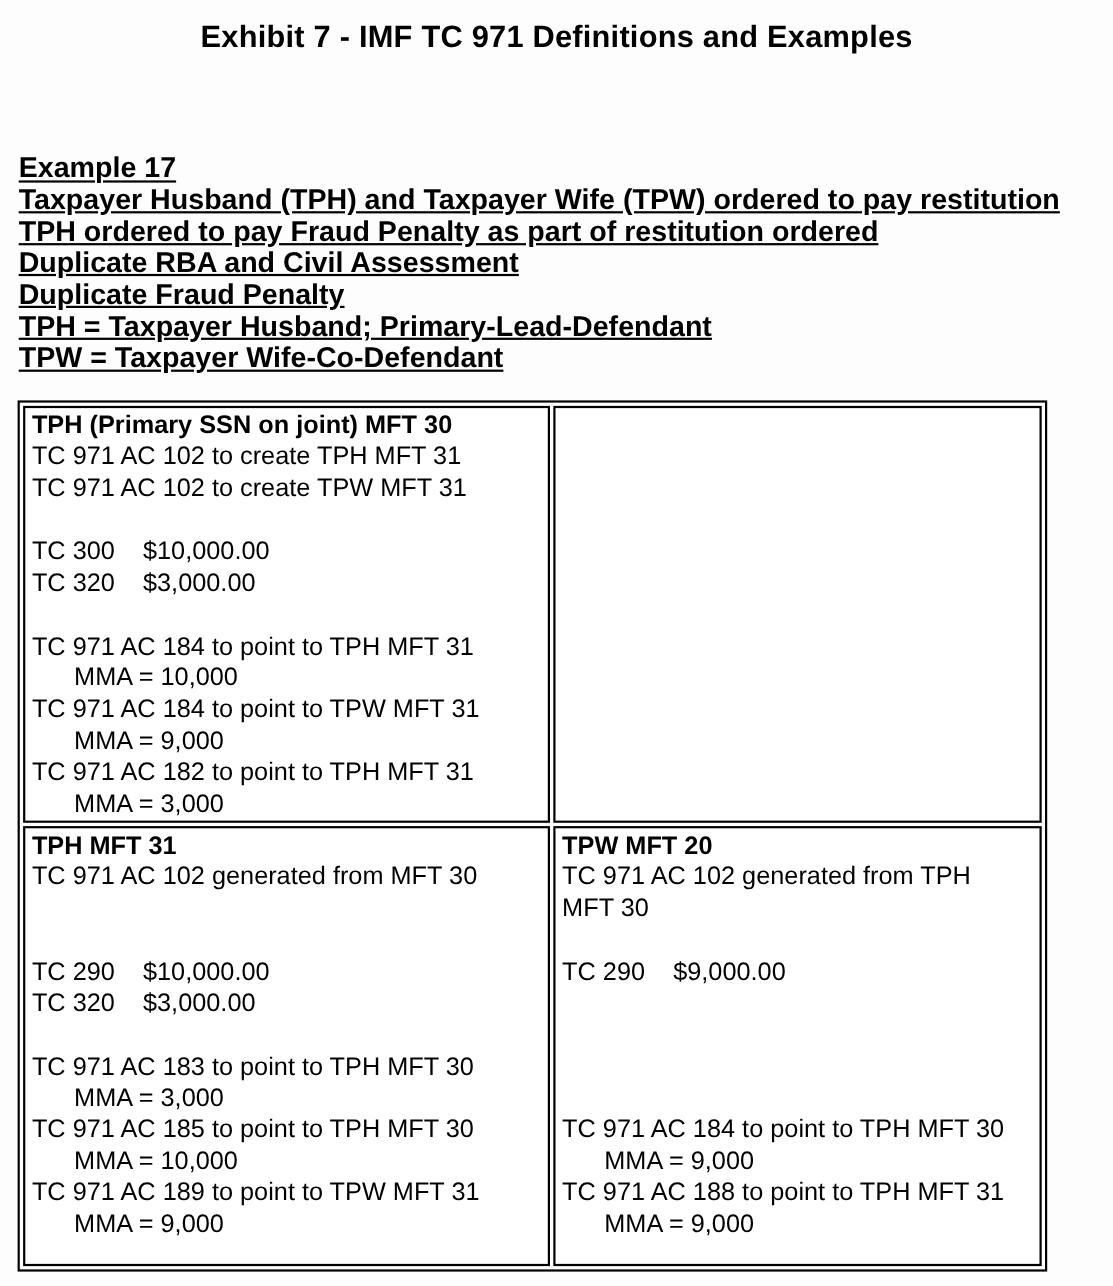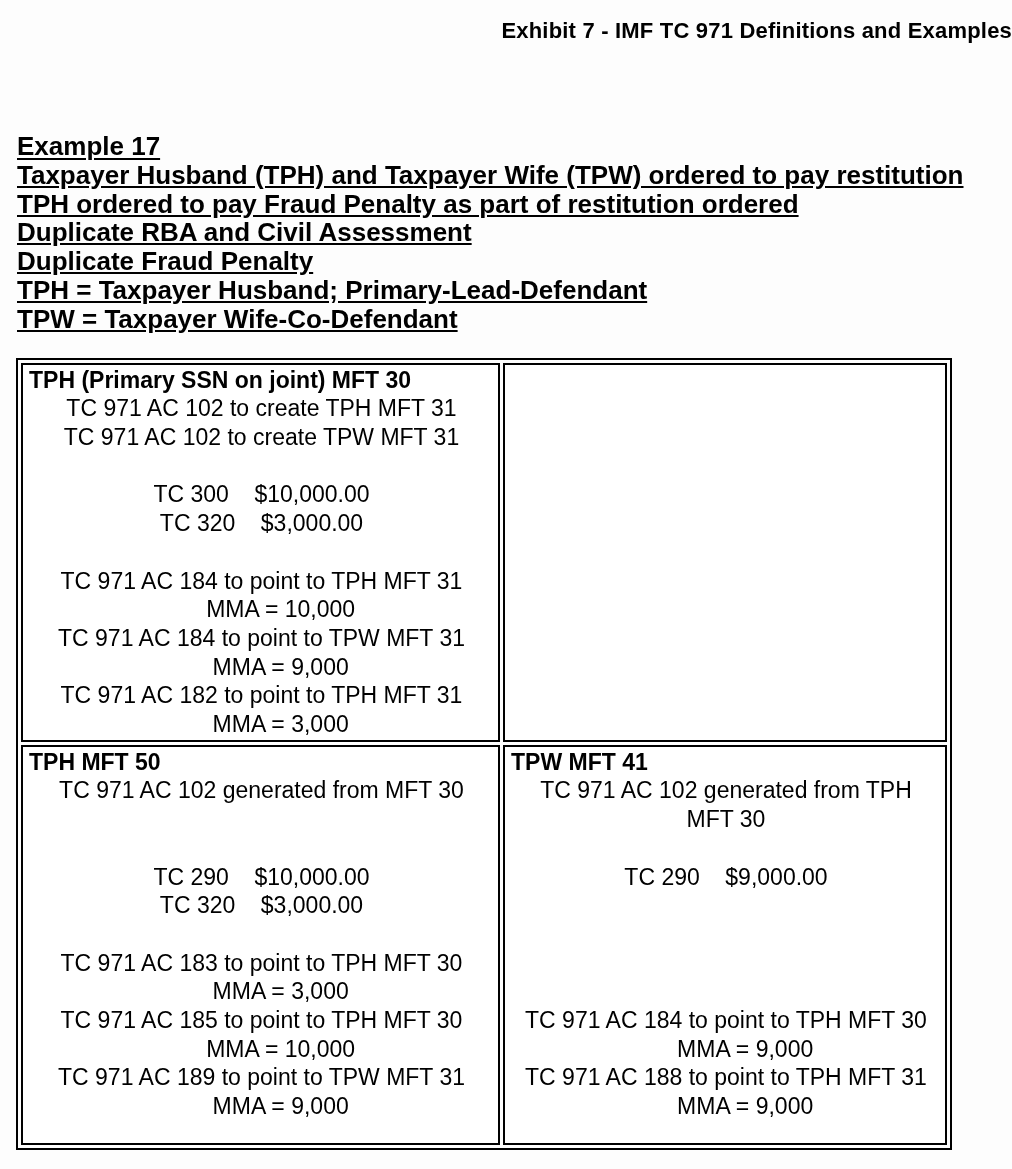--- a/index.html
+++ b/index.html
@@ -13,23 +13,23 @@
     height: 1169px;
     background: #fdfdfd;
     color: #000;
     font-family: "Liberation Sans", "DejaVu Sans", sans-serif;
     box-sizing: border-box;
     padding-top: 18px;
     overflow: hidden;
   }
   .doc-title {
     margin: 0;
-    font-size: 22px;
+    font-size: 28px;
     font-weight: bold;
-    text-align: right;
+    text-align: center;
     letter-spacing: 0.2px;
   }
   .example {
     margin: 88px 0 0 17px;
     font-size: 26px;
     font-weight: bold;
     line-height: 28.8px;
   }
   .example-heading {
     text-decoration: underline;
@@ -59,21 +59,20 @@
     overflow: hidden;
   }
   .row-top td.cell { height: 366px; }
   .row-bottom td.cell { height: 394px; }
   .cell-title {
     font-weight: bold;
     white-space: pre-wrap;
   }
   .cell-body {
     white-space: pre-wrap;
-    text-align: center;
   }
   .col-left { width: 479px; }
 </style>
 </head>
 <body>
 
 <div class="page">
 
   <h1 class="doc-title">Exhibit 7 - IMF TC 971 Definitions and Examples</h1>
 
@@ -109,36 +108,36 @@
 TC 971 AC 182 to point to TPH MFT 31
       MMA = 3,000</div>
         </td>
         <td class="cell">
           <div class="cell-title"></div>
           <div class="cell-body"></div>
         </td>
       </tr>
       <tr class="row-bottom">
         <td class="cell">
-          <div class="cell-title">TPH MFT 50</div>
+          <div class="cell-title">TPH MFT 31</div>
           <div class="cell-body">TC 971 AC 102 generated from MFT 30
 
 
 TC 290    $10,000.00
 TC 320    $3,000.00
 
 TC 971 AC 183 to point to TPH MFT 30
       MMA = 3,000
 TC 971 AC 185 to point to TPH MFT 30
       MMA = 10,000
 TC 971 AC 189 to point to TPW MFT 31
       MMA = 9,000</div>
         </td>
         <td class="cell">
-          <div class="cell-title">TPW MFT 41</div>
+          <div class="cell-title">TPW MFT 20</div>
           <div class="cell-body">TC 971 AC 102 generated from TPH
 MFT 30
 
 TC 290    $9,000.00
 
 
 
 
 TC 971 AC 184 to point to TPH MFT 30
       MMA = 9,000

